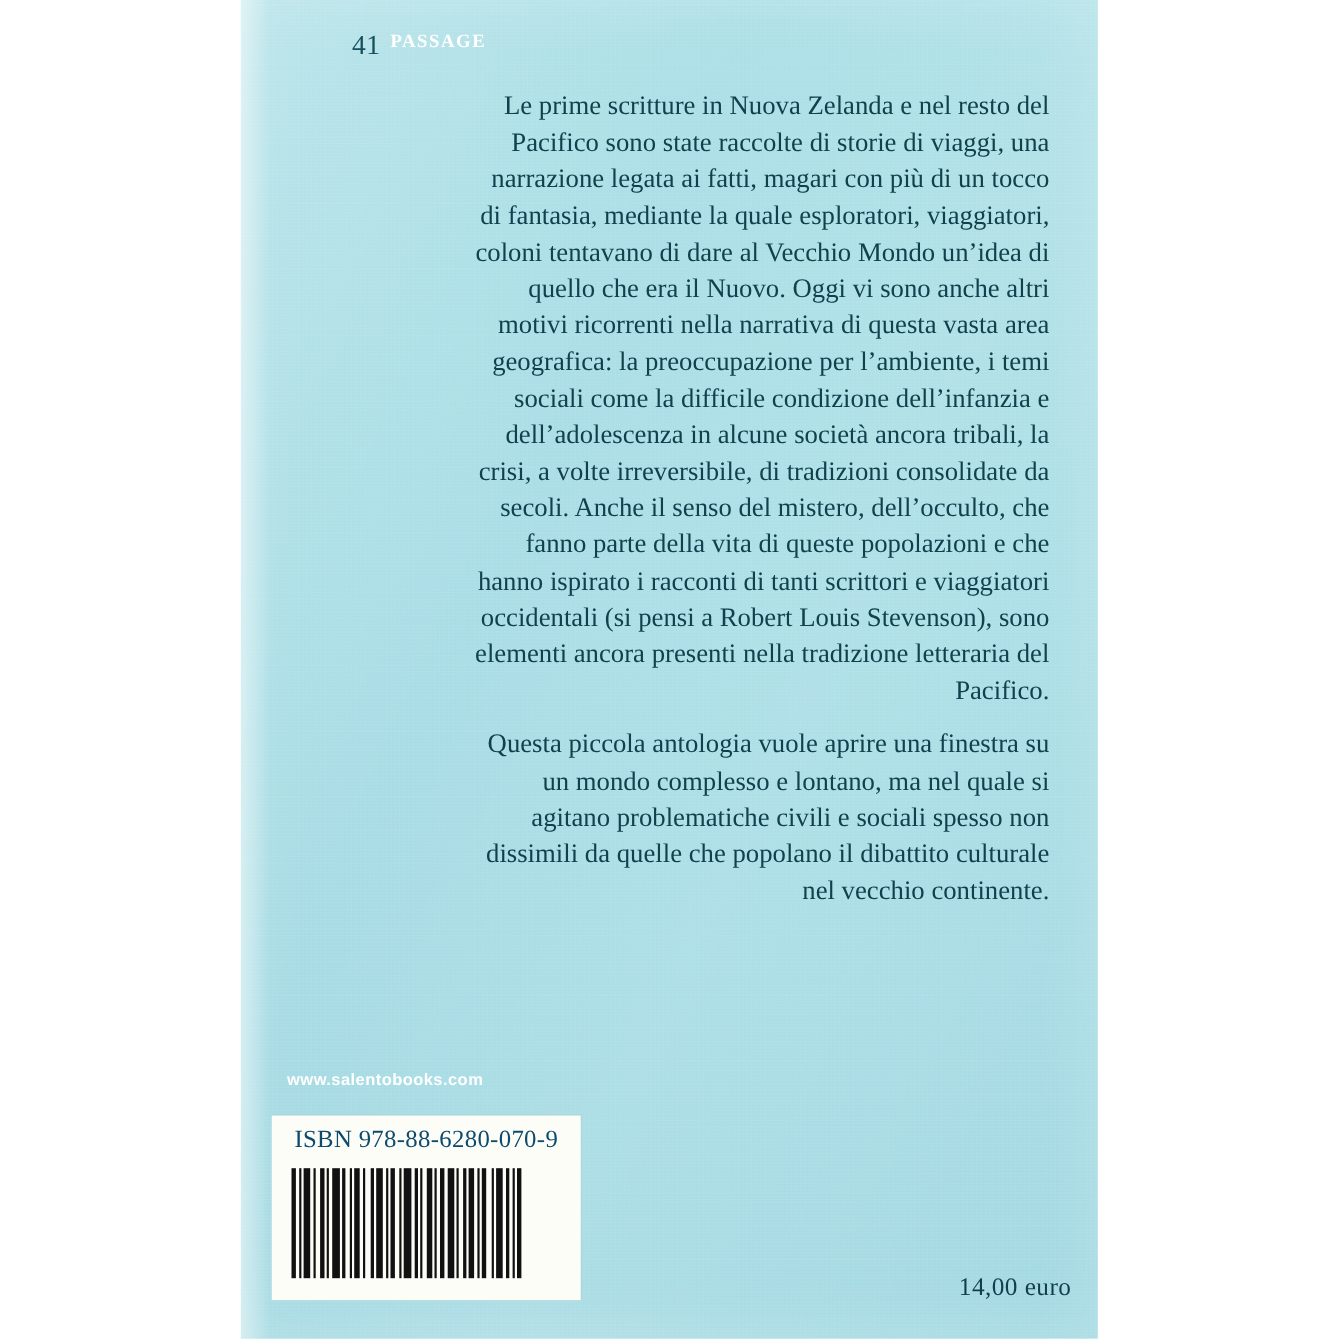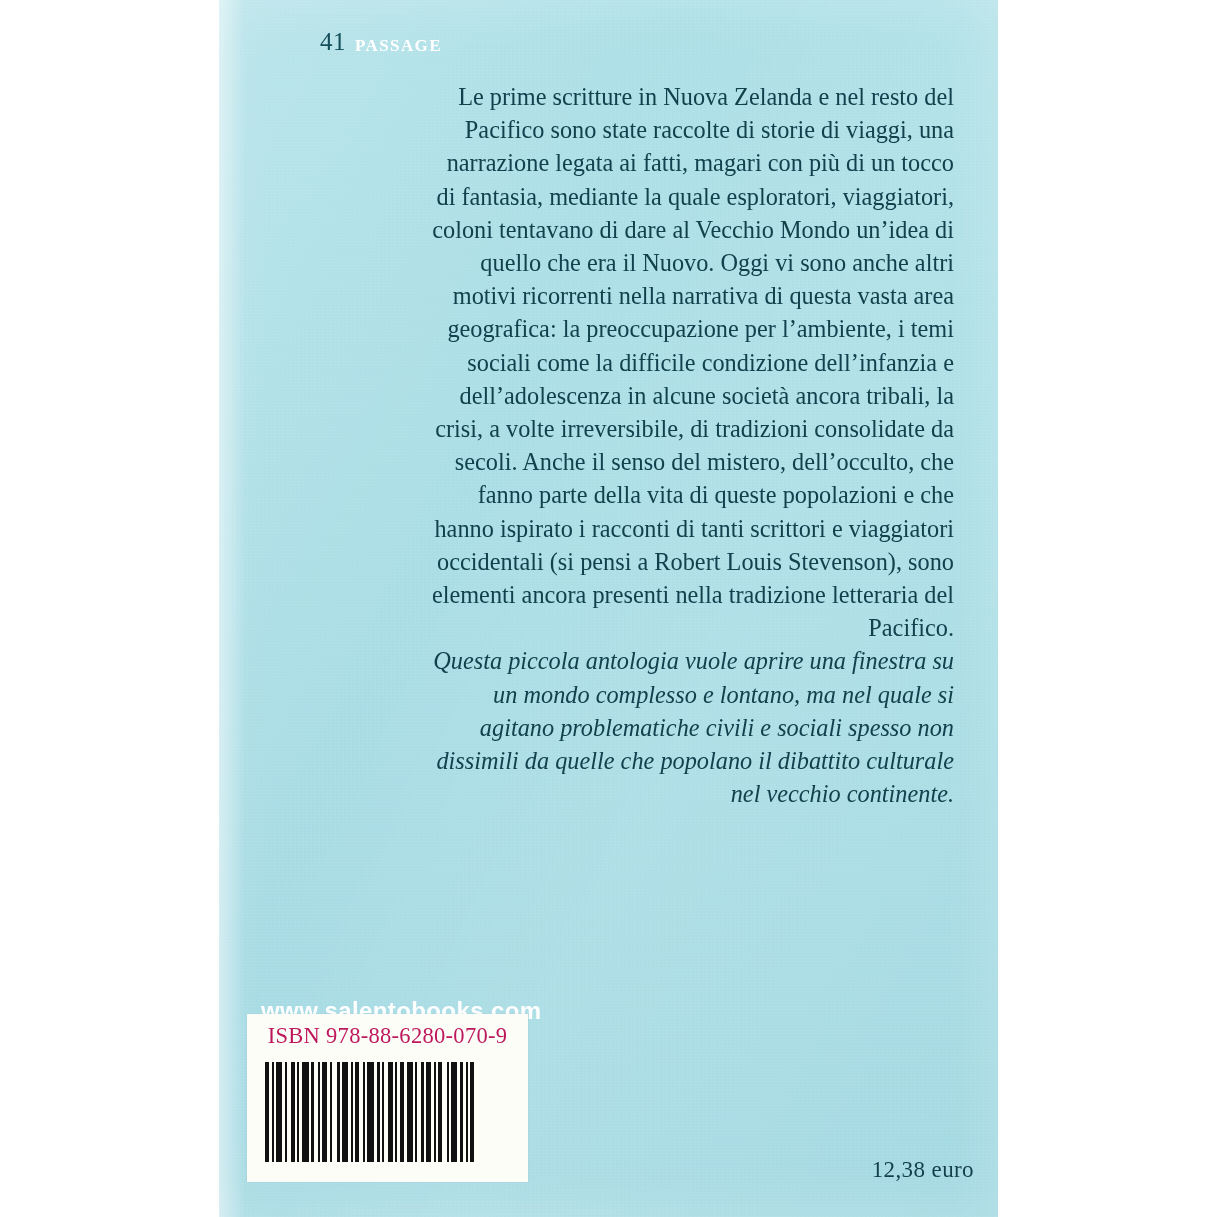--- a/index.html
+++ b/index.html
@@ -51,21 +51,21 @@
     background: linear-gradient(90deg, rgba(255,255,255,0.45) 0%, rgba(255,255,255,0.0) 100%);
     pointer-events: none;
   }
 
   
   .series-line {
     position: absolute;
     left: 101px;
     top: 28px;
     display: flex;
-    align-items: flex-end;
+    align-items: flex-start;
     gap: 9px;
     z-index: 3;
   }
   .series-number {
     font-family: "Liberation Serif", serif;
     font-size: 25px;
     color: #14505c;
     letter-spacing: 0.5px;
   }
   .series-name {
@@ -86,33 +86,32 @@
     font-family: "Liberation Serif", serif;
     font-size: 24.3px;
     line-height: 33.2px;
     color: #11414d;
     text-align: right;
   }
   .blurb p {
     margin: 0;
   }
   .blurb p + p {
-    margin-top: 0;
+    margin-top: 16px;
     text-indent: 0;
-    font-style: italic;
   }
 
   
   .website {
     position: absolute;
     left: 42px;
-    top: 997px;
+    top: 973px;
     z-index: 3;
     font-family: "Liberation Sans", sans-serif;
-    font-size: 24px;
+    font-size: 15px;
     font-weight: bold;
     letter-spacing: 0.4px;
     color: #ffffff;
   }
 
   
   .barcode-box {
     position: absolute;
     left: 28px;
     top: 1014px;
@@ -124,21 +123,21 @@
   }
   .isbn-text {
     position: absolute;
     left: 0;
     top: 9px;
     width: 100%;
     text-align: center;
     font-family: "Liberation Serif", serif;
     font-size: 22.5px;
     letter-spacing: 0.3px;
-    color: #be185d;
+    color: #0c4a6e;
   }
   .bars {
     position: absolute;
     left: 18px;
     top: 48px;
     width: 245px;
     height: 100px;
     display: flex;
     align-items: stretch;
     gap: 0;
@@ -244,16 +243,16 @@
         <i style="width:6px"></i>
           <i class="sp" style="width:3px"></i>
         <i style="width:3px"></i>
           <i class="sp" style="width:3px"></i>
         <i style="width:2px"></i>
           <i class="sp" style="width:2px"></i>
         <i style="width:4px"></i>
       </div>
     </div>
 
-    <div class="price">12,38 euro</div>
+    <div class="price">14,00 euro</div>
 
   </div>
 </div>
 
 </body></html>

